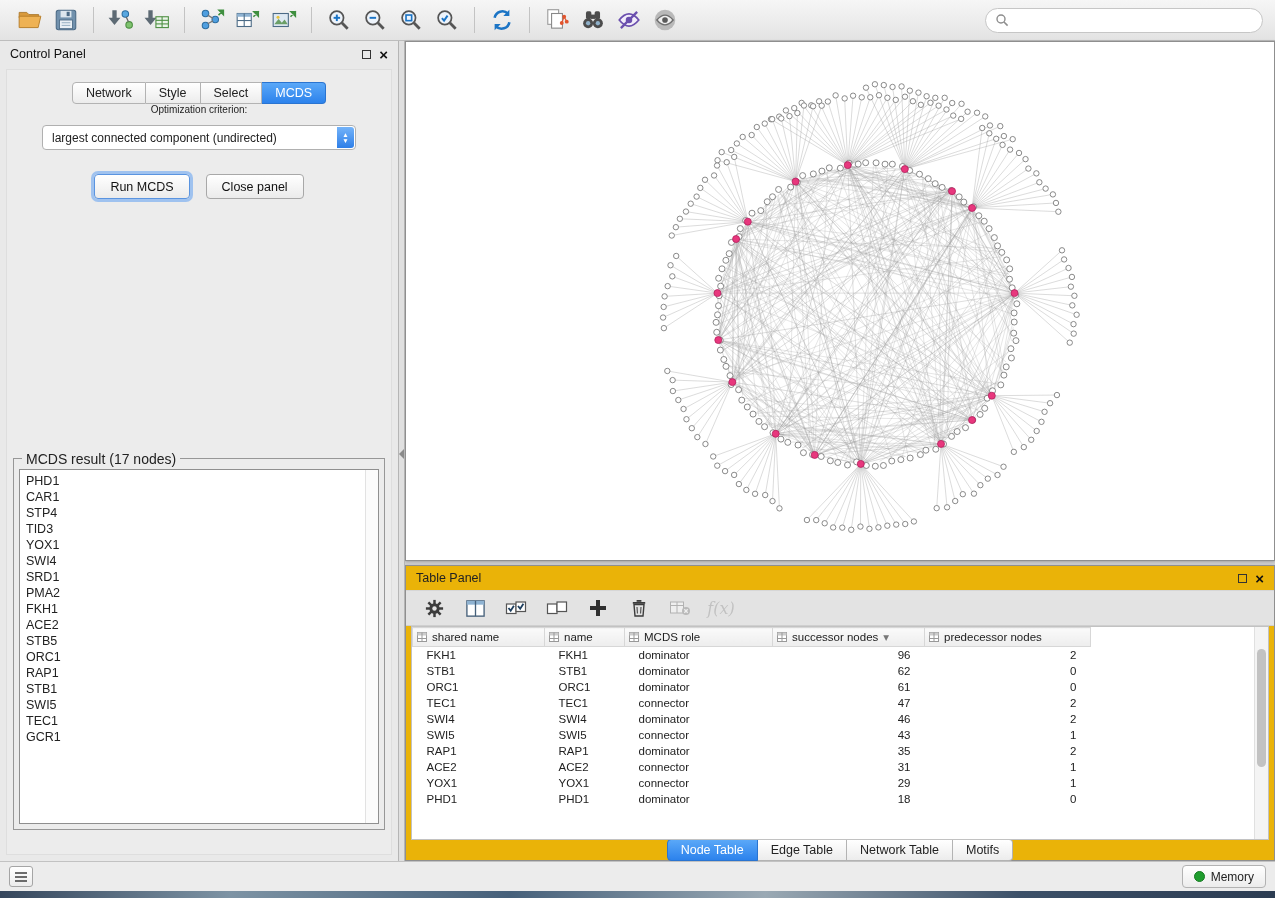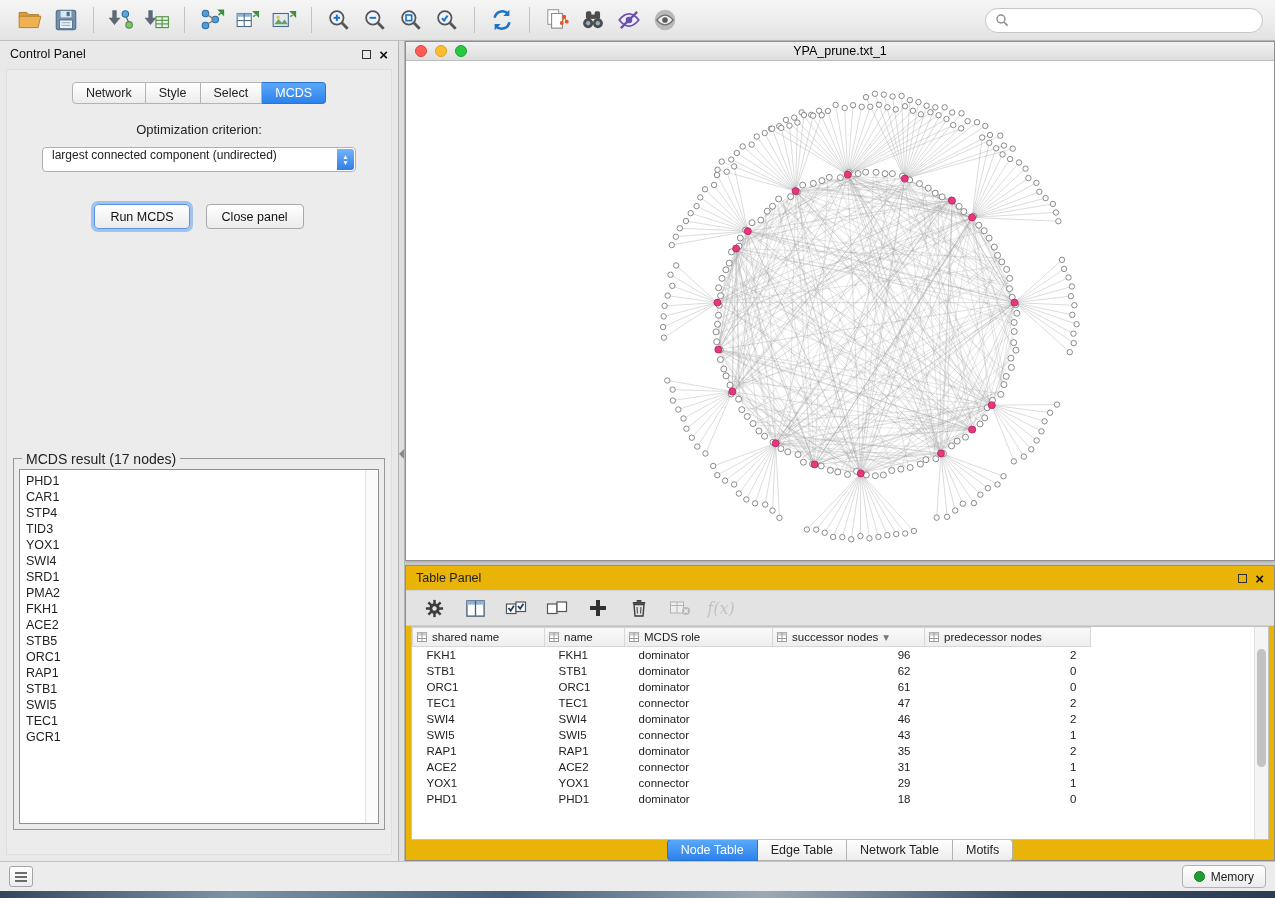--- a/index.html
+++ b/index.html
@@ -25,23 +25,23 @@
   .win-btns { margin-left:auto; display:flex; align-items:center; gap:8px; }
   .float-btn { width:9px; height:9px; border:1.4px solid #333; display:inline-block; }
   .close-btn { font-size:15px; font-weight:bold; color:#111; line-height:1; cursor:default; }
   .cp-body { flex:1; margin:2px 6px 6px 6px; background:#ececec; border:1px solid #dedede; display:flex; flex-direction:column; }
   .cp-tabs { display:flex; justify-content:center; margin-top:12px; }
   .seg-tab { padding:3px 13px; font-size:12.5px; background:linear-gradient(#ffffff,#ececec);
     border:1px solid #b3b3b3; border-left:none; color:#222; cursor:default; }
   .seg-tab:first-child { border-left:1px solid #b3b3b3; border-radius:4px 0 0 4px; }
   .seg-tab:last-child { border-radius:0 4px 4px 0; }
   .seg-tab.active { background:linear-gradient(#5aa8f8,#2c82ec); color:#fff; border-color:#2a74d0; }
-  .opt-label { text-align:center; font-size:13px; margin-top:18px; }
-  .dropdown { margin:10px auto 8px auto; width:314px; height:25px; background:#fff; border:1px solid #b0b0b0;
-    border-radius:4px; display:flex; font-size:12px; padding:0 24px 0 9px; position:relative; }
+  .opt-label { text-align:center; font-size:10px; }
+  .dropdown { margin:10px auto 0 auto; width:314px; height:25px; background:#fff; border:1px solid #b0b0b0;
+    border-radius:4px; display:flex; align-items:center; font-size:12px; padding:0 24px 0 9px; position:relative; }
   .dd-stepper { position:absolute; right:1px; top:1px; bottom:1px; width:17px;
     background:linear-gradient(#74b3f9,#2e7fe8); border-radius:0 3px 3px 0;
     display:flex; flex-direction:column; align-items:center; justify-content:center; color:#fff; font-size:6.5px; line-height:6px; }
   .cp-buttons { display:flex; justify-content:center; gap:16px; margin-top:24px; }
   .btn { height:25px; padding:0 15px; background:linear-gradient(#ffffff,#ebebeb); border:1px solid #a8a8a8;
     border-radius:4px; font-size:12.5px; font-family:inherit; color:#111; }
   .btn.focused { box-shadow:0 0 0 3px rgba(97,160,242,.55); border-color:#5a94e0; }
   .mcds-group { margin:auto 6px 24px 6px; height:372px; border:1px solid #979797; position:relative; background:#ececec; padding:10px 5px 5px 5px; }
   .mcds-legend { position:absolute; top:-8px; left:8px; background:#ececec; padding:0 4px; font-size:14px; }
   .mcds-list { width:100%; height:100%; background:#fff; border:1px solid #8f8f8f; overflow:hidden; display:flex; }
@@ -306,28 +306,20 @@
     </div>
   </div>
 
   <div class="splitter">
       <span class="grip"></span>
     </div>
 
   <div class="right">
 
     <div class="network-window">
-      <div class="nw-titlebar">
-        <span class="lights">
-          <span class="light red"></span>
-          <span class="light yellow"></span>
-          <span class="light green"></span>
-        </span>
-        <span>YPA_prune.txt_1</span>
-      </div>
       <div class="nw-canvas">
         <svg id="net-svg" viewBox="0 0 868 498" preserveAspectRatio="xMidYMid meet">
             <line x1="441.7195984892279" y1="113.11807725380169" x2="502.0648160826399" y2="403.8962693235227" stroke="#9a9a9a" stroke-width="0.55" opacity="0.45"></line>
             <line x1="441.7195984892279" y1="113.11807725380169" x2="567.7255061220567" y2="363.4850497893495" stroke="#9a9a9a" stroke-width="0.55" opacity="0.45"></line>
             <line x1="441.7195984892279" y1="113.11807725380169" x2="544.833811222245" y2="383.2733460967763" stroke="#9a9a9a" stroke-width="0.55" opacity="0.45"></line>
             <line x1="441.7195984892279" y1="113.11807725380169" x2="582.6423278026168" y2="344.84237702501946" stroke="#9a9a9a" stroke-width="0.55" opacity="0.45"></line>
             <line x1="441.7195984892279" y1="113.11807725380169" x2="576.8956268020545" y2="352.7712092822103" stroke="#9a9a9a" stroke-width="0.55" opacity="0.45"></line>
             <line x1="441.7195984892279" y1="113.11807725380169" x2="596.3180361665497" y2="319.6315279659948" stroke="#9a9a9a" stroke-width="0.55" opacity="0.45"></line>
             <line x1="441.7195984892279" y1="113.11807725380169" x2="578.6733931617487" y2="173.56569808339623" stroke="#9a9a9a" stroke-width="0.55" opacity="0.45"></line>
             <line x1="441.7195984892279" y1="113.11807725380169" x2="602.576109100295" y2="222.30046456416926" stroke="#9a9a9a" stroke-width="0.55" opacity="0.45"></line>

